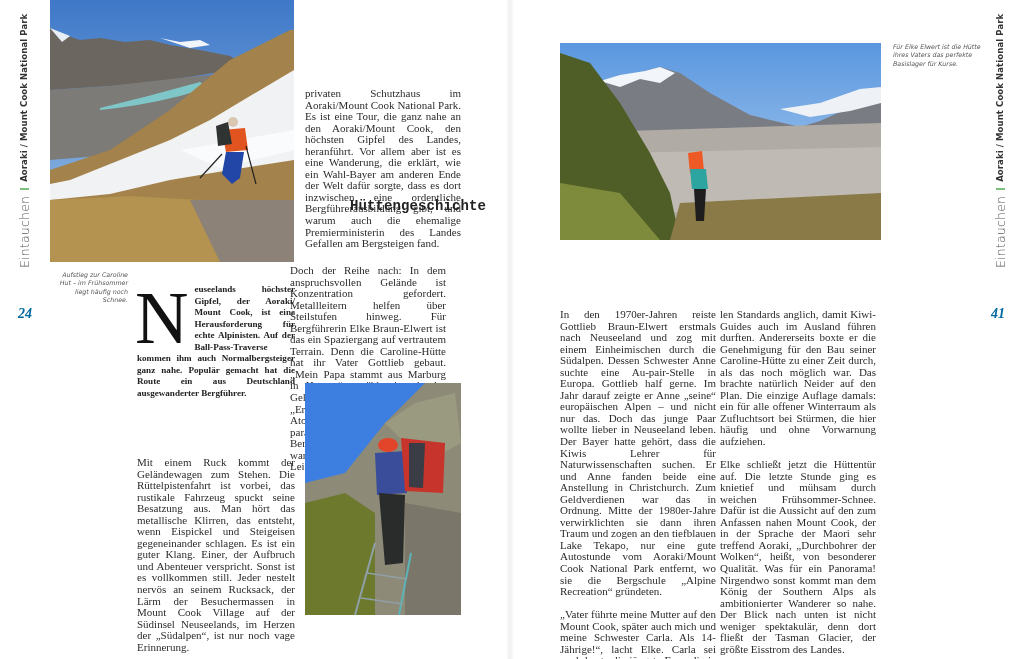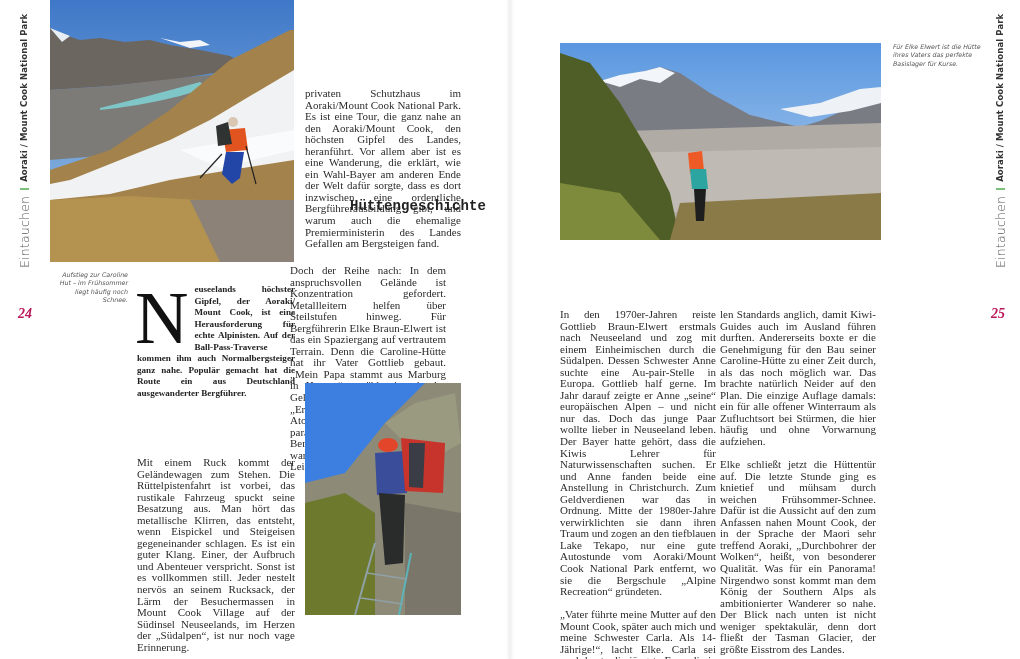--- a/index.html
+++ b/index.html
@@ -12,21 +12,21 @@
   .page-right { left: 514px; width: 506px; }
   .gutter { position: absolute; left: 506px; top: 0; width: 8px; height: 659px;
     background: linear-gradient(to right, #fff 0%, #f1f1f1 45%, #f1f1f1 55%, #fff 100%); }
 
   
   .runhead { position: absolute; width: 260px; height: 20px; transform-origin: 0 0;
     transform: rotate(-90deg); display: flex; align-items: center; white-space: nowrap; }
   .runhead .section { font-family: "DejaVu Sans", sans-serif; font-size: 12.5px; color: #555; font-weight: 300; letter-spacing: 0.2px; }
   .runhead .sep { display: inline-block; width: 2px; height: 9px; background: #7cbf7c; margin: 0 6px; }
   .runhead .topic { font-family: "DejaVu Sans", sans-serif; font-size: 8.5px; font-weight: bold; color: #333; letter-spacing: 0.1px; }
-  .folio { position: absolute; font-family: "Liberation Serif", serif; font-style: italic; font-weight: bold; font-size: 14px; color: #be185d; }
+  .folio { position: absolute; font-family: "Liberation Serif", serif; font-style: italic; font-weight: bold; font-size: 14px; color: #0369a1; }
 
   
   .photo { position: absolute; overflow: hidden; }
   .photo svg { display: block; width: 100%; height: 100%; }
 
   .caption { position: absolute; font-family: "DejaVu Sans", sans-serif; font-style: italic; font-size: 6.3px; line-height: 8.3px; color: #555; }
 
   .col { position: absolute; font-size: 11px; line-height: 11.55px; text-align: justify; hyphens: auto; color: #2b2b2b; margin-top: 45px; }
   .col p { margin-bottom: 11.5px; }
   .col p:last-child { margin-bottom: 0; }
@@ -152,15 +152,15 @@
     <div class="col" style="left:206px; top:264px; width:156px;">
       <p>len Standards anglich, damit Kiwi-Guides auch im Ausland führen durften. Andererseits boxte er die Genehmigung für den Bau seiner Caroline-Hütte zu einer Zeit durch, als das noch möglich war. Das brachte natürlich Neider auf den Plan. Die einzige Auflage damals: ein für alle offener Winterraum als Zufluchtsort bei Stürmen, die hier häufig und ohne Vorwarnung aufziehen.</p>
       <p>Elke schließt jetzt die Hüttentür auf. Die letzte Stunde ging es knietief und mühsam durch weichen Frühsommer-Schnee. Dafür ist die Aussicht auf den zum Anfassen nahen Mount Cook, der in der Sprache der Maori sehr treffend Aoraki, „Durchbohrer der Wolken“, heißt, von besonderer Qualität. Was für ein Panorama! Nirgendwo sonst kommt man dem König der Southern Alps als ambitionierter Wanderer so nahe. Der Blick nach unten ist nicht weniger spektakulär, denn dort fließt der Tasman Glacier, der größte Eisstrom des Landes.</p>
     </div>
 
     <div class="runhead" style="left:476px; top:268px;">
       <span class="section">Eintauchen</span>
       <span class="sep"></span>
       <span class="topic">Aoraki / Mount Cook National Park</span>
     </div>
-    <div class="folio" style="left:477px; top:306px;">25</div>
+    <div class="folio" style="left:477px; top:306px;">41</div>
   </div>
 </div>
 
 </body></html>

